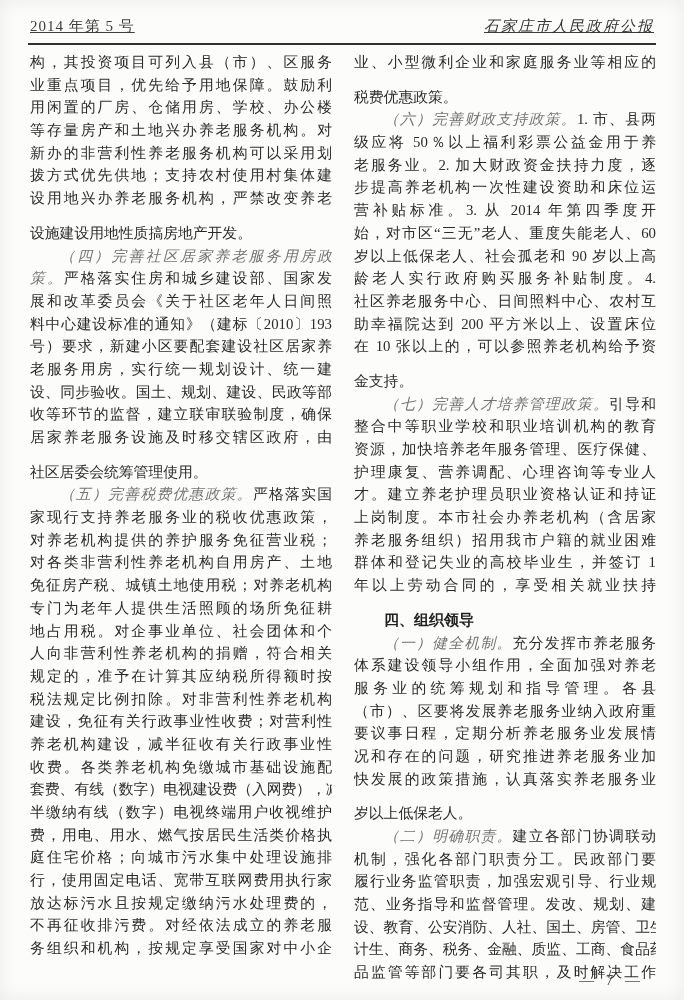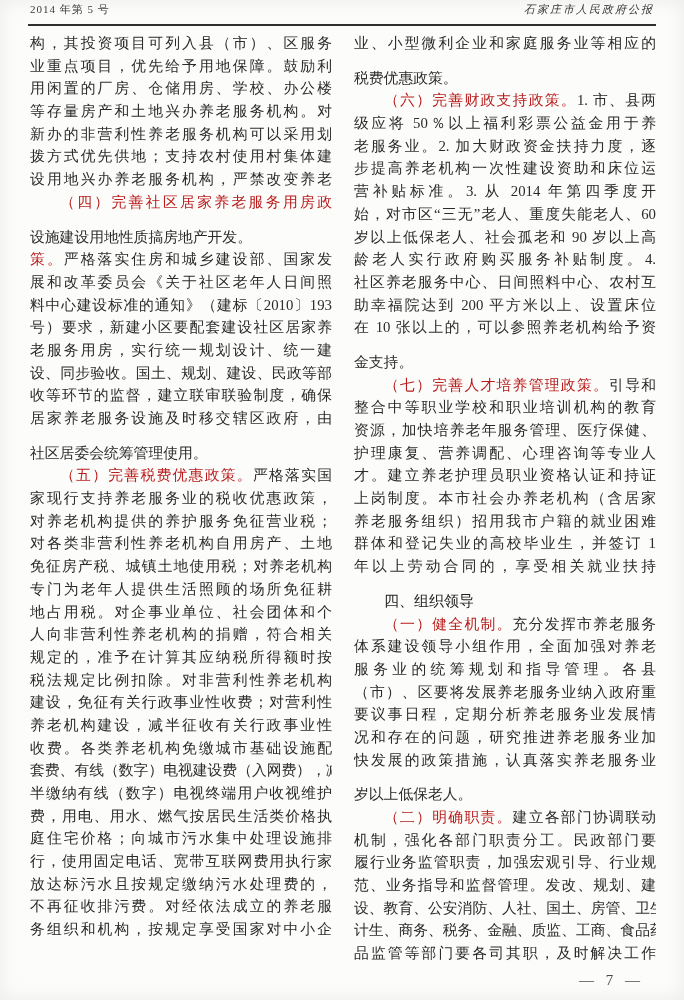--- a/index.html
+++ b/index.html
@@ -16,23 +16,24 @@
     box-shadow: inset 0 0 20px rgba(0,0,0,0.07);
     font-family: "Liberation Serif", "DejaVu Serif", serif;
     color: #262626;
     overflow: hidden;
     box-sizing: border-box;
   }
   .header {
     display: flex;
     justify-content: space-between;
     align-items: baseline;
-    padding: 2px 30px 0 30px;
-    font-size: 11px;
+    padding: 17px 30px 0 30px;
+    font-size: 15px;
     color: #3d3d3d;
+    text-decoration: underline;
   }
   .header .issue {
     letter-spacing: 1px;
   }
   .header .pub {
     font-style: italic;
     letter-spacing: 2px;
     color: #333;
     margin-left: 29px;
   }
@@ -64,25 +65,26 @@
   .line.indent {
     text-indent: 30px;
   }
   .line.endline {
     text-align: left;
     text-align-last: left;
     margin-top: 12px;
   }
   .seg-n {}
   .seg-k {
-    color: #b91c1c;
+    font-style: italic;
+    color: #737373;
   }
   .seg-b {
     font-family: "Liberation Sans", "DejaVu Sans", sans-serif;
-    font-weight: normal;
+    font-weight: bold;
     font-size: 15px;
     color: #1f1f1f;
   }
   .footer {
     position: absolute;
     right: 40px;
     bottom: 11px;
     font-size: 15px;
     color: #4a4a4a;
     letter-spacing: 4px;
@@ -99,22 +101,22 @@
   <hr class="header-rule">
   <div class="body">
     <div class="column" id="col-left">
         <div class="line"><span class="seg-n">构，其投资项目可列入县（市）、区服务</span></div>
         <div class="line"><span class="seg-n">业重点项目，优先给予用地保障。鼓励利</span></div>
         <div class="line"><span class="seg-n">用闲置的厂房、仓储用房、学校、办公楼</span></div>
         <div class="line"><span class="seg-n">等存量房产和土地兴办养老服务机构。对</span></div>
         <div class="line"><span class="seg-n">新办的非营利性养老服务机构可以采用划</span></div>
         <div class="line"><span class="seg-n">拨方式优先供地；支持农村使用村集体建</span></div>
         <div class="line"><span class="seg-n">设用地兴办养老服务机构，严禁改变养老</span></div>
+        <div class="line endline"><span class="seg-n">设施建设用地性质搞房地产开发。</span></div>
         <div class="line indent"><span class="seg-k">（四）完善社区居家养老服务用房政</span></div>
-        <div class="line endline"><span class="seg-n">设施建设用地性质搞房地产开发。</span></div>
         <div class="line"><span class="seg-k">策。</span><span class="seg-n">严格落实住房和城乡建设部、国家发</span></div>
         <div class="line"><span class="seg-n">展和改革委员会《关于社区老年人日间照</span></div>
         <div class="line"><span class="seg-n">料中心建设标准的通知》（建标〔2010〕193</span></div>
         <div class="line"><span class="seg-n">号）要求，新建小区要配套建设社区居家养</span></div>
         <div class="line"><span class="seg-n">老服务用房，实行统一规划设计、统一建</span></div>
         <div class="line"><span class="seg-n">设、同步验收。国土、规划、建设、民政等部</span></div>
         <div class="line"><span class="seg-n">收等环节的监督，建立联审联验制度，确保</span></div>
         <div class="line"><span class="seg-n">居家养老服务设施及时移交辖区政府，由</span></div>
         <div class="line endline"><span class="seg-n">社区居委会统筹管理使用。</span></div>
         <div class="line indent"><span class="seg-k">（五）完善税费优惠政策。</span><span class="seg-n">严格落实国</span></div>

